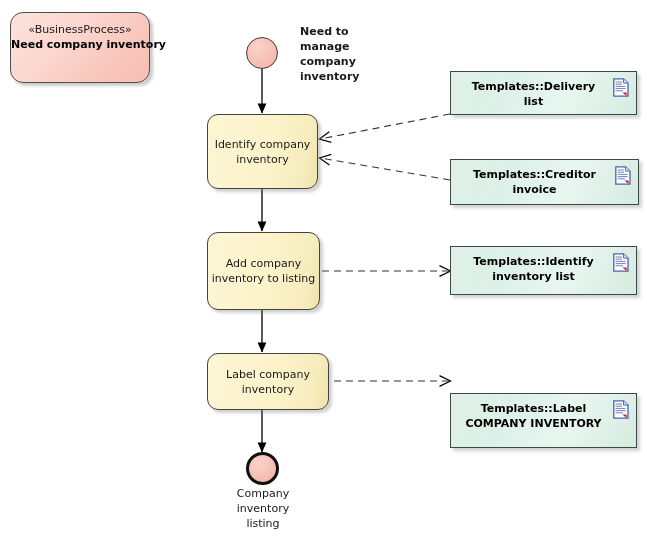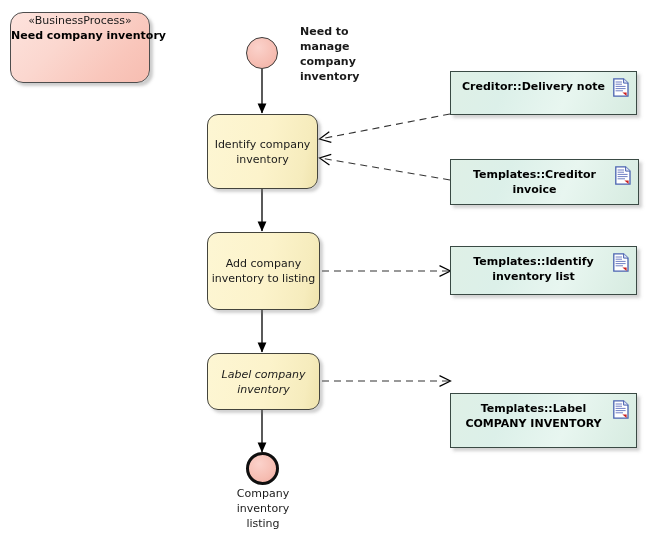--- a/index.html
+++ b/index.html
@@ -33,21 +33,21 @@
     left: 10px;
     top: 12px;
     width: 140px;
     height: 71px;
     box-sizing: border-box;
     border: 1px solid #4d4d4d;
     border-radius: 13px;
     background: linear-gradient(135deg, #fde3dd 0%, #fbd7cf 38%, #f9c6bb 75%, #f7bdb1 100%);
     box-shadow: 3px 3px 3px rgba(120,120,120,0.38);
     text-align: center;
-    padding-top: 1px;
+    padding-top: 10px;
   }
   .bp-stereotype {
     font-size: 11px;
     color: #1a1a1a;
     line-height: 14px;
     white-space: nowrap;
   }
   .bp-name {
     font-size: 11px;
     font-weight: bold;
@@ -187,26 +187,26 @@
   <div class="free-label" id="start-event-label">Need to manage company inventory</div>
 
   <div class="activity" style="left:207px; top:232px; width:113px; height:78px;">
     <span class="activity-label" style="width:104px;">Add company inventory to listing</span>
   </div>
 
   <div class="activity" style="left:207px; top:114px; width:111px; height:75px;">
     <span class="activity-label">Identify company inventory</span>
   </div>
 
-  <div class="activity" style="left:207px; top:353px; width:113px; height:57px;font-style:italic;">
+  <div class="activity" style="left:207px; top:353px; width:122px; height:57px;">
     <span class="activity-label">Label company inventory</span>
   </div>
 
   <div class="tmpl" style="left:450px; top:71px; width:187px; height:44px;">
-    <span class="tmpl-label">Creditor::Delivery note</span>
+    <span class="tmpl-label">Templates::Delivery list</span>
     <svg class="doc-icon" viewBox="0 0 16 19" xmlns="http://www.w3.org/2000/svg">
       <path d="M0.8,0.8 H10.6 L15,5.1 V18.2 H0.8 Z" fill="#ffffff" stroke="#4a63b0" stroke-width="1.3"></path>
       <path d="M10.6,0.8 L10.6,5.1 L15,5.1" fill="#dde3f5" stroke="#4a63b0" stroke-width="1"></path>
       <g stroke="#6f7fc4" stroke-width="1">
         <line x1="2.6" y1="4" x2="9" y2="4"></line>
         <line x1="2.6" y1="6.2" x2="9" y2="6.2"></line>
         <line x1="2.6" y1="8.4" x2="12.6" y2="8.4"></line>
         <line x1="2.6" y1="10.6" x2="12.6" y2="10.6"></line>
         <line x1="2.6" y1="12.8" x2="10" y2="12.8"></line>
       </g>

